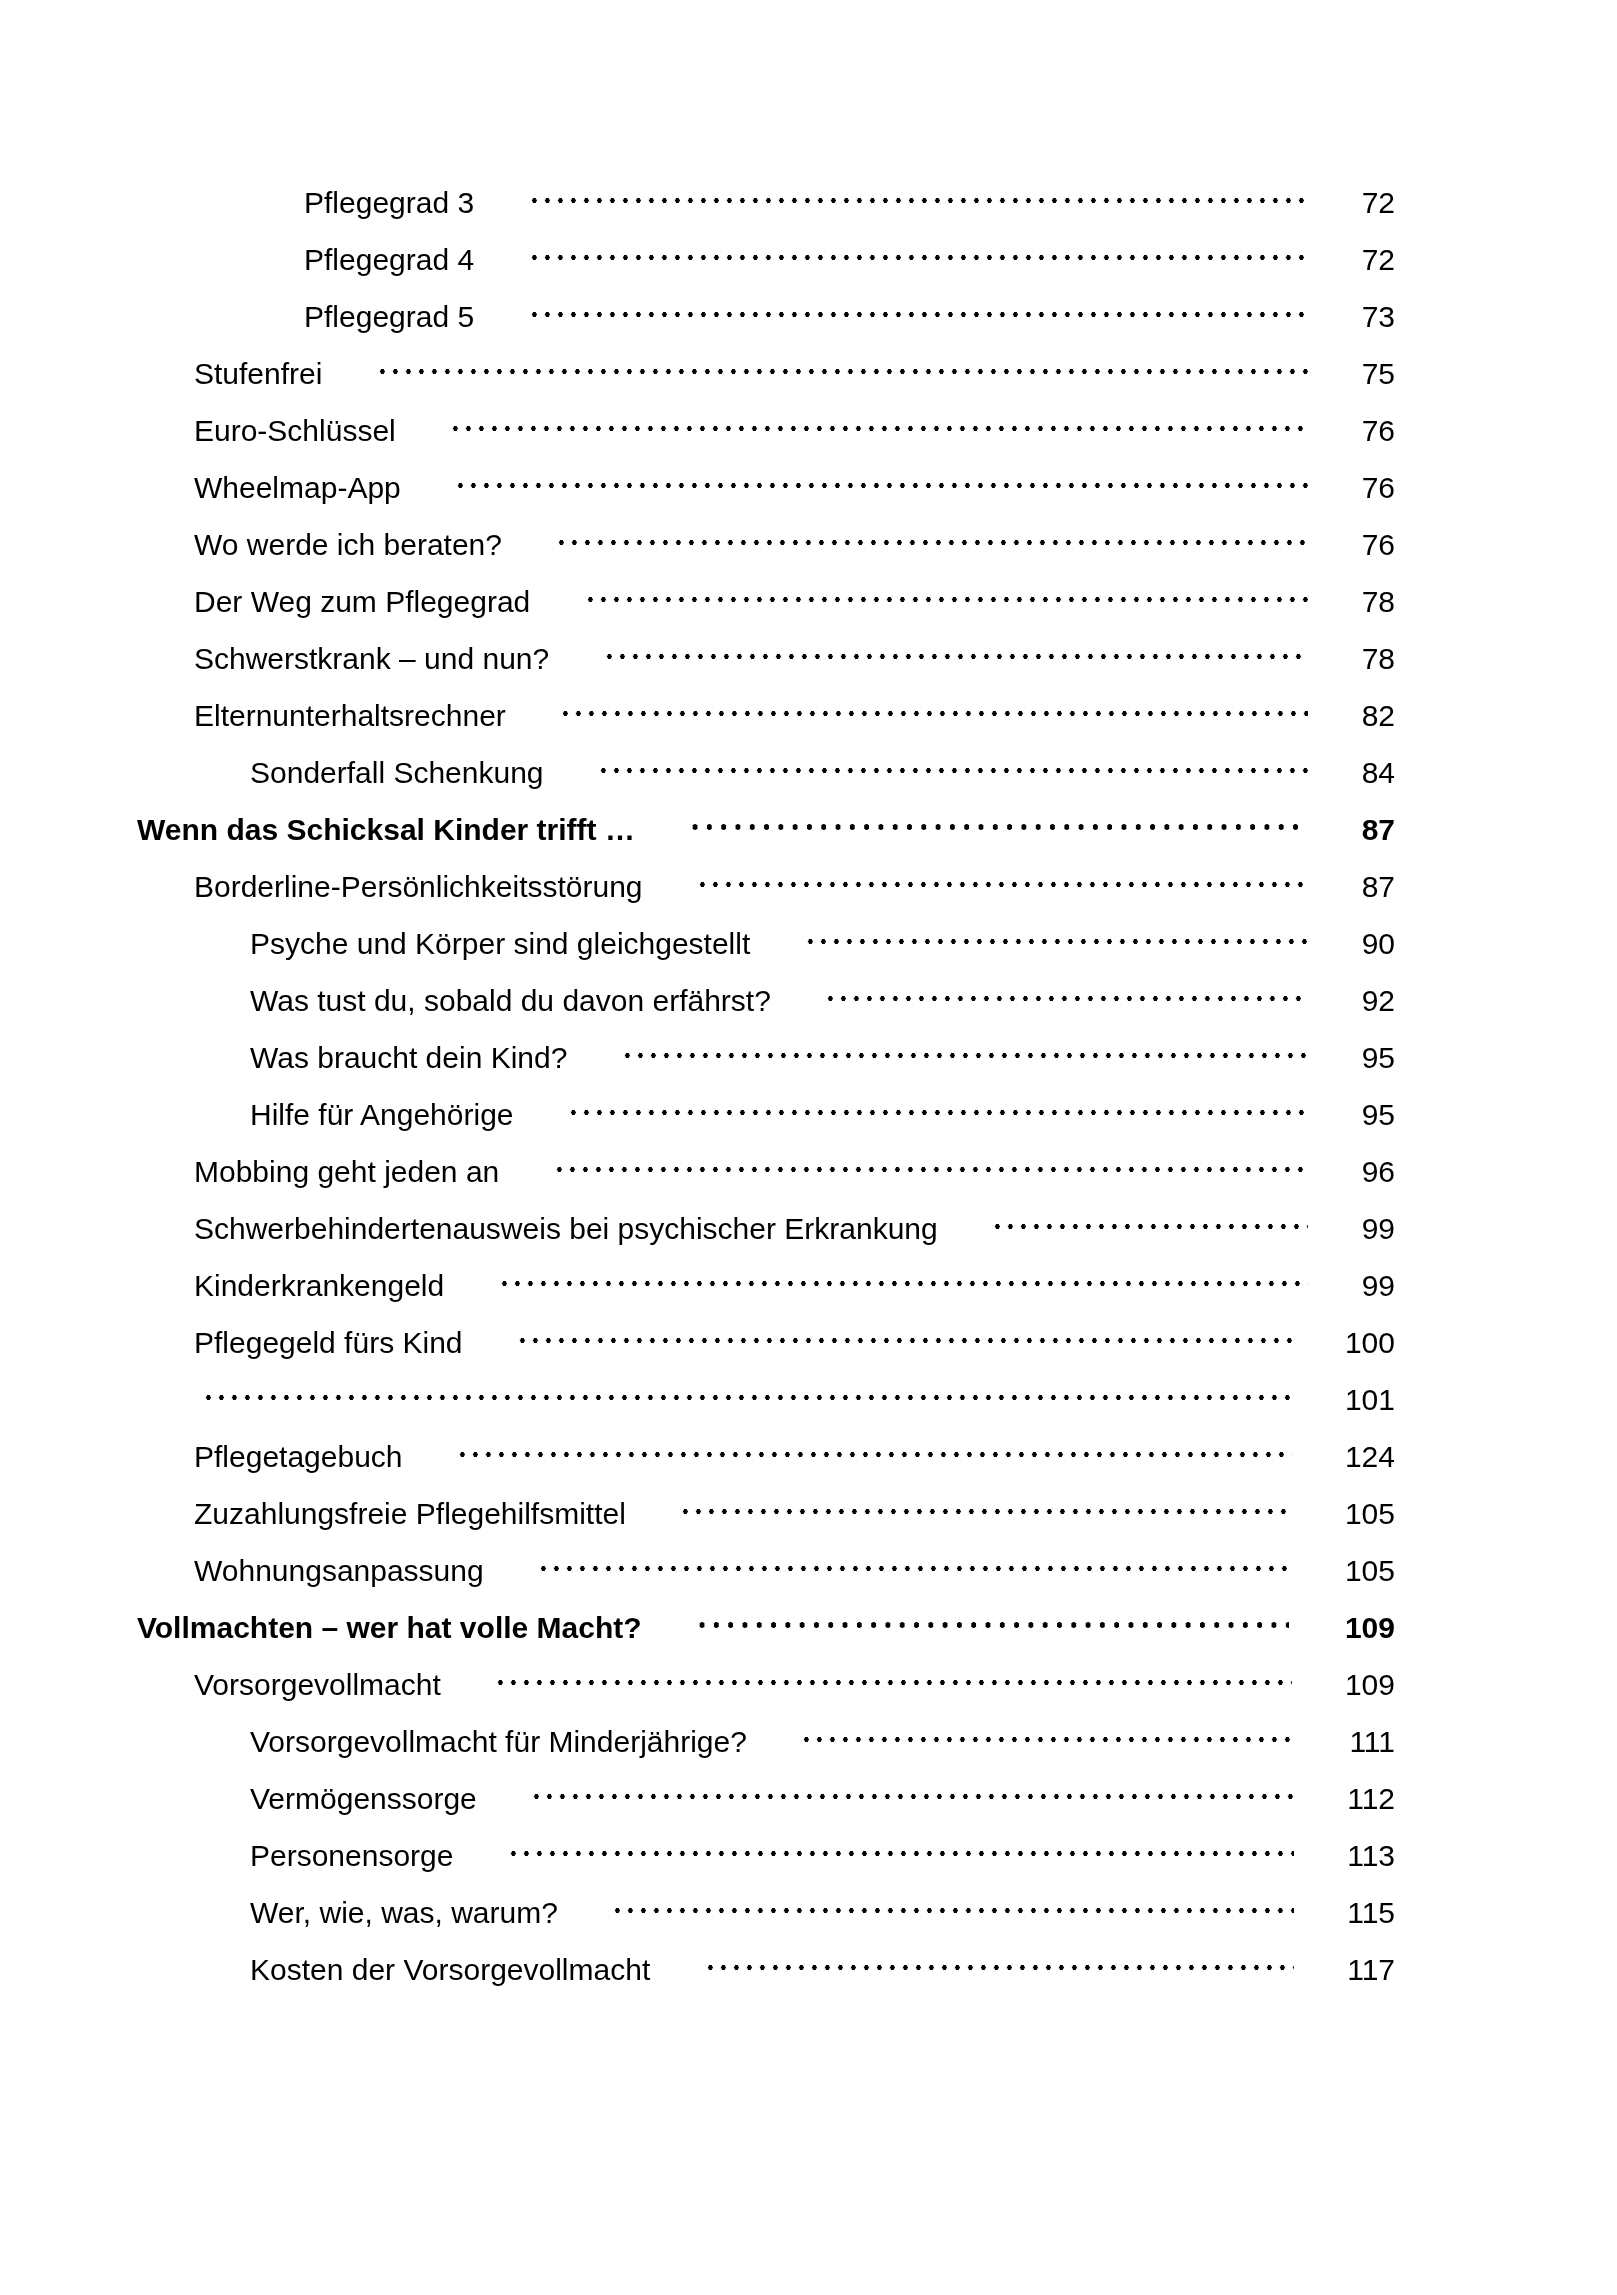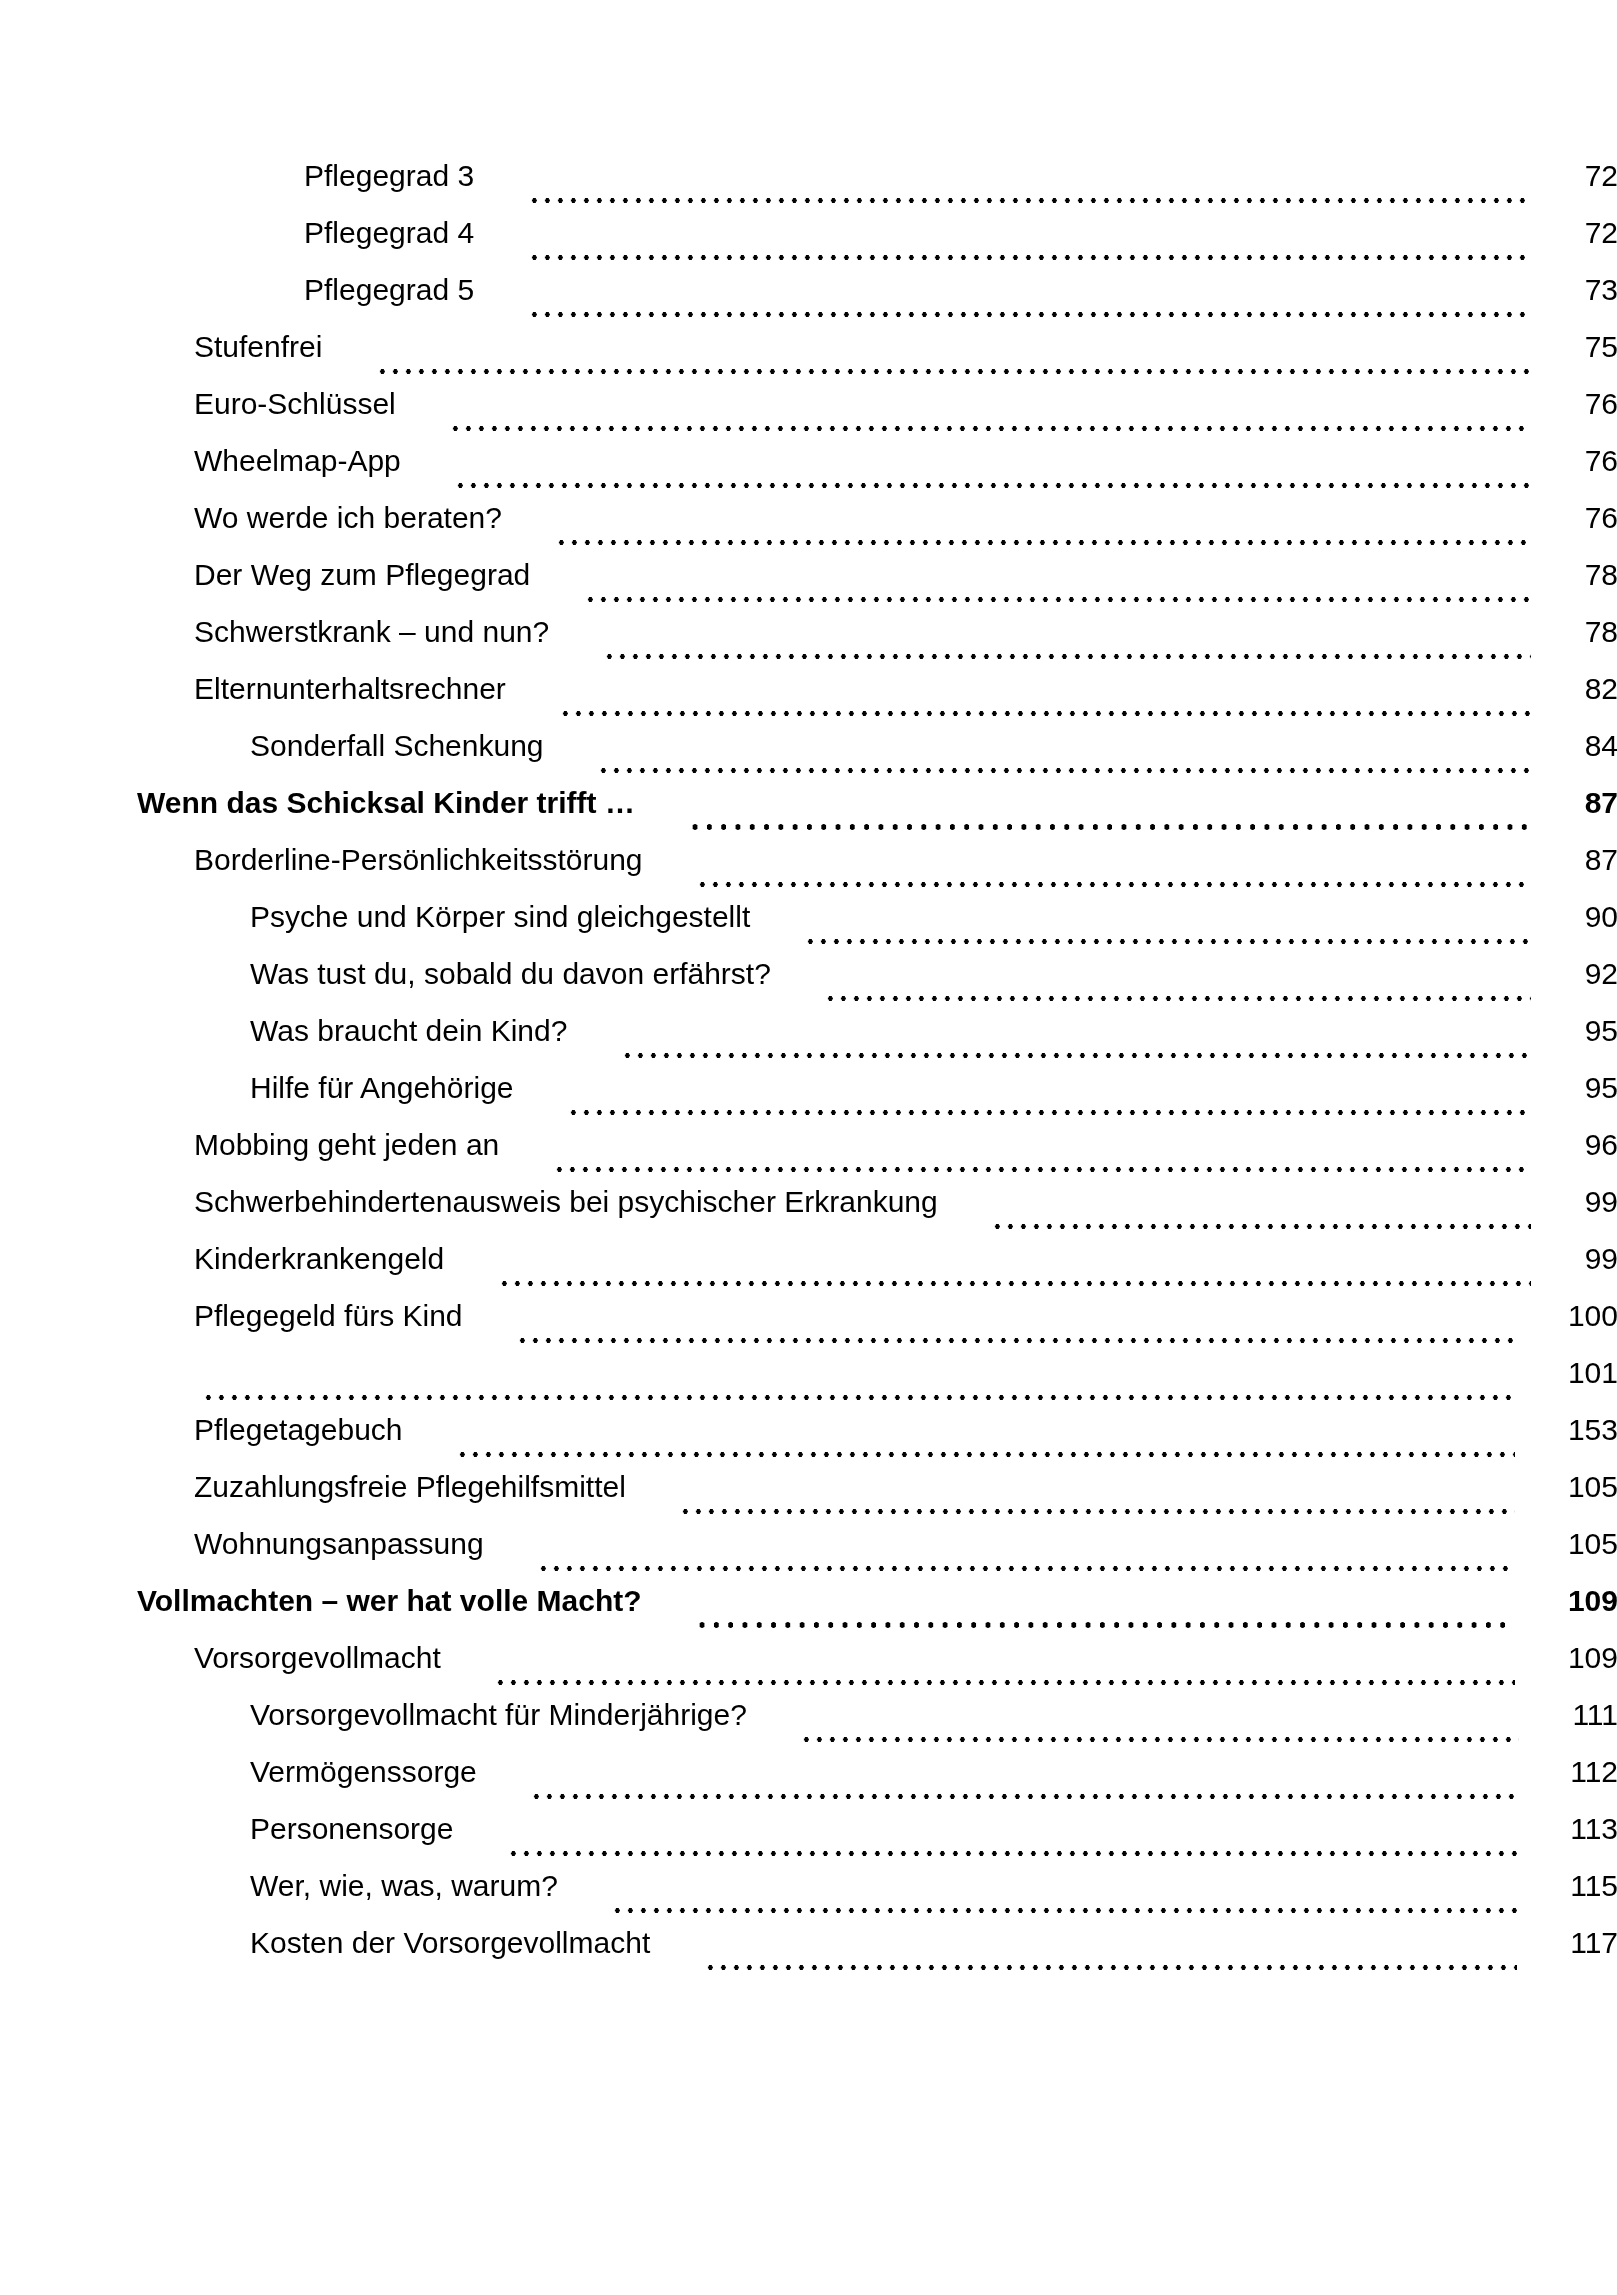--- a/index.html
+++ b/index.html
@@ -16,22 +16,23 @@
     overflow: hidden;
   }
   .toc {
     position: absolute;
     top: 161px;
     left: 0;
     right: 0;
   }
   .row {
     display: flex;
-    align-items: flex-start;
+    align-items: flex-end;
     height: 57px;
+    margin-right: 223px;
     font-size: 30px;
     font-weight: 400;
     line-height: 1;
     gap: 46px;
   }
   .row.level-1 {
     margin-left: 137px;
     font-weight: 700;
     font-size: 30px;
   }
@@ -198,21 +199,21 @@
   </div>
 
   <div class="row level-2">
     <span class="leader"></span>
     <span class="page-num">101</span>
   </div>
 
   <div class="row level-2">
     <span class="label">Pflegetagebuch</span>
     <span class="leader"></span>
-    <span class="page-num">153</span>
+    <span class="page-num">124</span>
   </div>
 
   <div class="row level-2">
     <span class="label">Zuzahlungsfreie Pflegehilfsmittel</span>
     <span class="leader"></span>
     <span class="page-num">105</span>
   </div>
 
   <div class="row level-2">
     <span class="label">Wohnungsanpassung</span>

